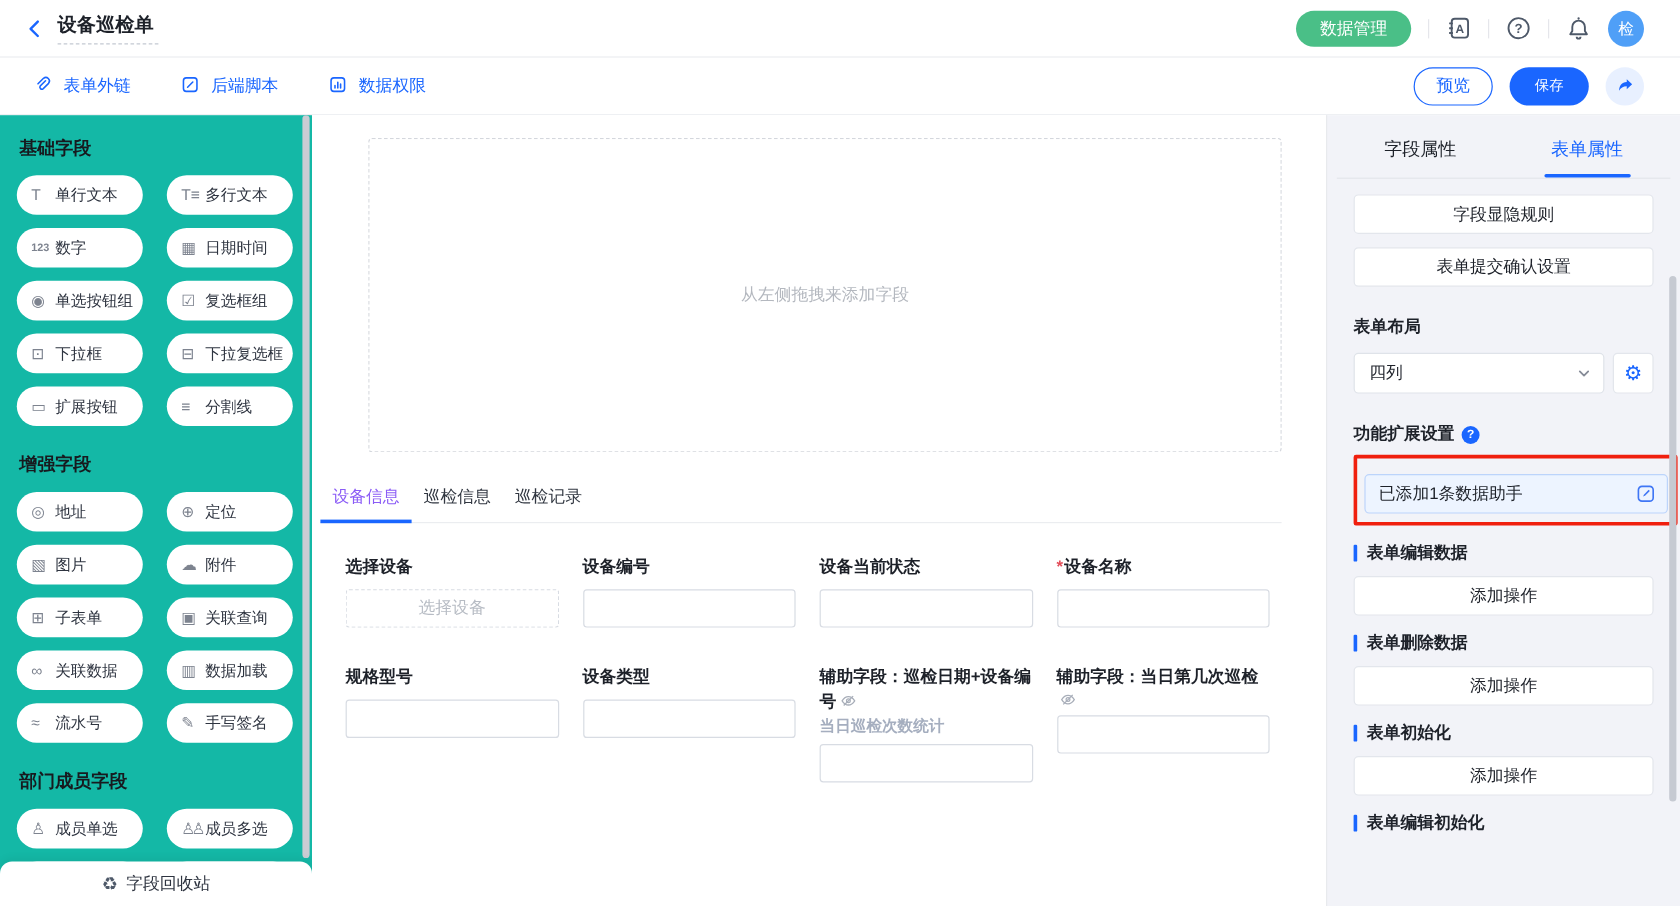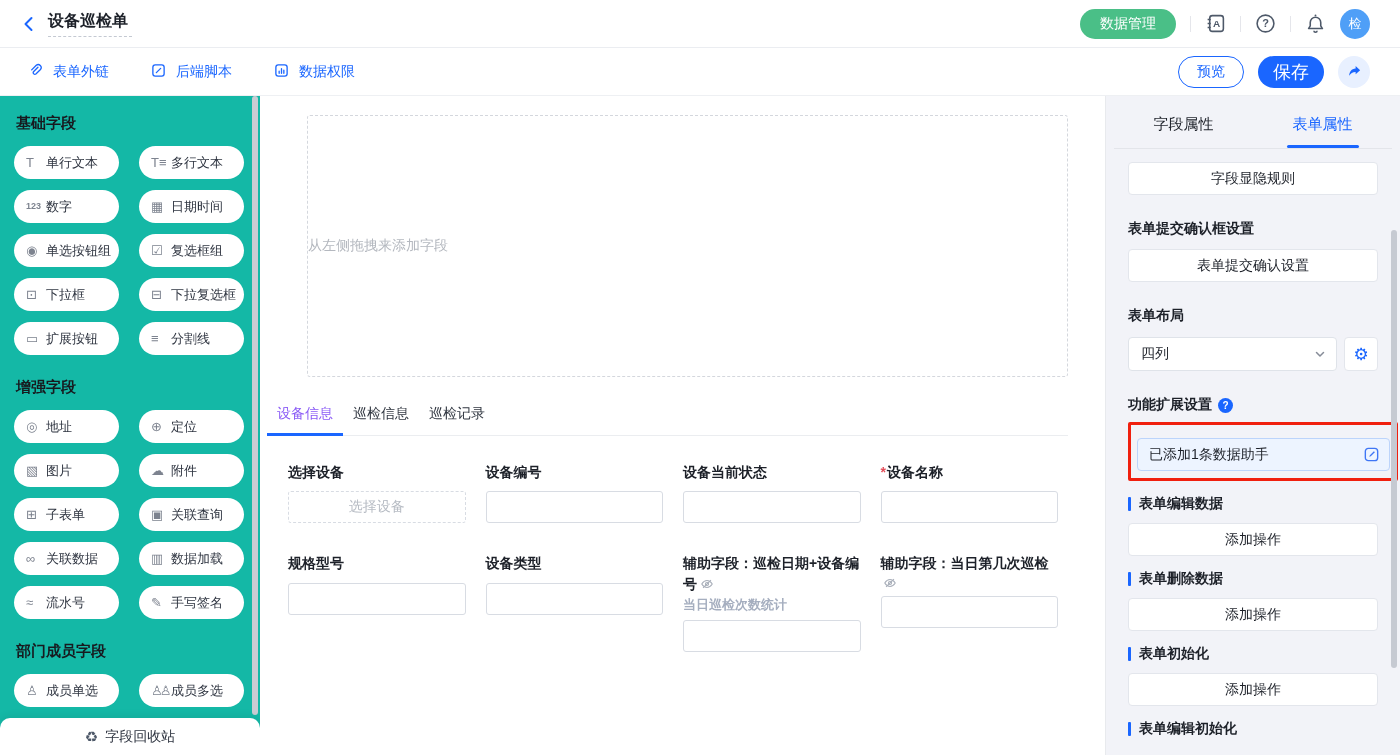--- a/index.html
+++ b/index.html
@@ -27,21 +27,21 @@
 
   
   .toolbar { height:48px; background:#fff; border-bottom:1px solid #eef0f3;
     display:flex; align-items:center; padding:0 30px 0 28px; }
   .tb-links { display:flex; gap:42px; }
   .tb-link { display:flex; align-items:center; gap:10px; color:#1a66ff; font-size:14px; cursor:pointer; }
   .tb-right { margin-left:auto; display:flex; align-items:center; gap:14px; }
   .btn-outline { height:32px; width:66px; border-radius:16px; border:1px solid #1a66ff; color:#1a66ff;
     background:#fff; font-size:14px; cursor:pointer; }
   .btn-primary { height:32px; width:66px; border-radius:16px; border:none; background:#1a66ff; color:#fff;
-    font-size:18px; cursor:pointer; }
+    font-size:12px; cursor:pointer; }
   .btn-share { width:32px; height:32px; border-radius:50%; background:#e8f0ff; border:none; cursor:pointer;
     display:flex; align-items:center; justify-content:center; }
 
   
   .main { display:flex; height:659px; }
 
   
   .sidebar { position:relative; width:260px; background:#14b8a6; padding:18px 16px 0 14px; overflow:hidden; flex:none; }
   .side-section-title { font-size:15px; font-weight:bold; color:#171a1f; margin:0 0 13px 2px; }
   .pill-grid { display:grid; grid-template-columns:1fr 1fr; column-gap:20px; row-gap:11px; margin-bottom:23px; }
@@ -52,21 +52,21 @@
   .side-scrollbar { position:absolute; right:2px; top:0; width:6px; height:calc(100% - 40px);
     background:#c9ccd3; border-radius:3px; }
   .recycle-bar { position:absolute; left:0; bottom:0; width:100%; height:37px; background:#fff;
     border-radius:10px 10px 0 0; box-shadow:0 -2px 8px rgba(0,0,0,.07); display:flex; align-items:center;
     justify-content:center; gap:7px; font-size:14px; color:#2e3440; cursor:pointer; }
   .recycle-glyph { font-size:15px; color:#4e5969; }
 
   
   .canvas { flex:1; background:#fff; padding:19px 37px 0 7px; min-width:0; }
   .dropzone { margin-left:40px; height:262px; border:1px dashed #d4d7dd; border-radius:3px;
-    display:flex; align-items:center; }
+    display:flex; align-items:center; justify-content:center; }
   .dropzone-hint { color:#b4b8bf; font-size:14px; }
   .canvas-tabs { display:flex; margin-top:28px; border-bottom:1px solid #ebedf0; }
   .c-tab { position:relative; padding:0 10px 12px 10px; font-size:14px; color:#303640; cursor:pointer; }
   .c-tab.active { color:#8b5cf6; }
   .c-tab.active::after { content:""; position:absolute; left:0; right:0; bottom:-1px; height:3px; background:#1a66ff; }
   .fields-grid { display:grid; grid-template-columns:repeat(4,1fr); column-gap:20px; row-gap:30px;
     margin:26px 10px 0 21px; align-items:start; }
   .f-label { font-size:14px; font-weight:bold; color:#1d2129; line-height:1.45; margin-bottom:9px; }
   .f-required { color:#e34d59; margin-right:1px; }
   .f-input { height:32px; border:1px solid #d8dce3; border-radius:3px; background:#fff; }
@@ -368,21 +368,20 @@
 
   <div class="props">
     <div class="props-tabs">
       <div class="p-tab">字段属性</div>
       <div class="p-tab active">表单属性</div>
     </div>
     <div class="props-divider"></div>
 
     <button class="white-btn">字段显隐规则</button>
 
-    <div class="p-section-title">表单提交确认框设置</div>
     <button class="white-btn" style="margin-top:11px;">表单提交确认设置</button>
 
     <div class="p-section-title">表单布局</div>
     <div class="layout-row">
       <div class="select-box">
         <span>四列</span>
         <span class="chev">
           <svg width="12" height="12" viewBox="0 0 12 12" fill="none" stroke="#868c98" stroke-width="1.5">
               <path d="M2.5 4.5 L6 8 L9.5 4.5" stroke-linecap="round" stroke-linejoin="round"></path>
             </svg>

